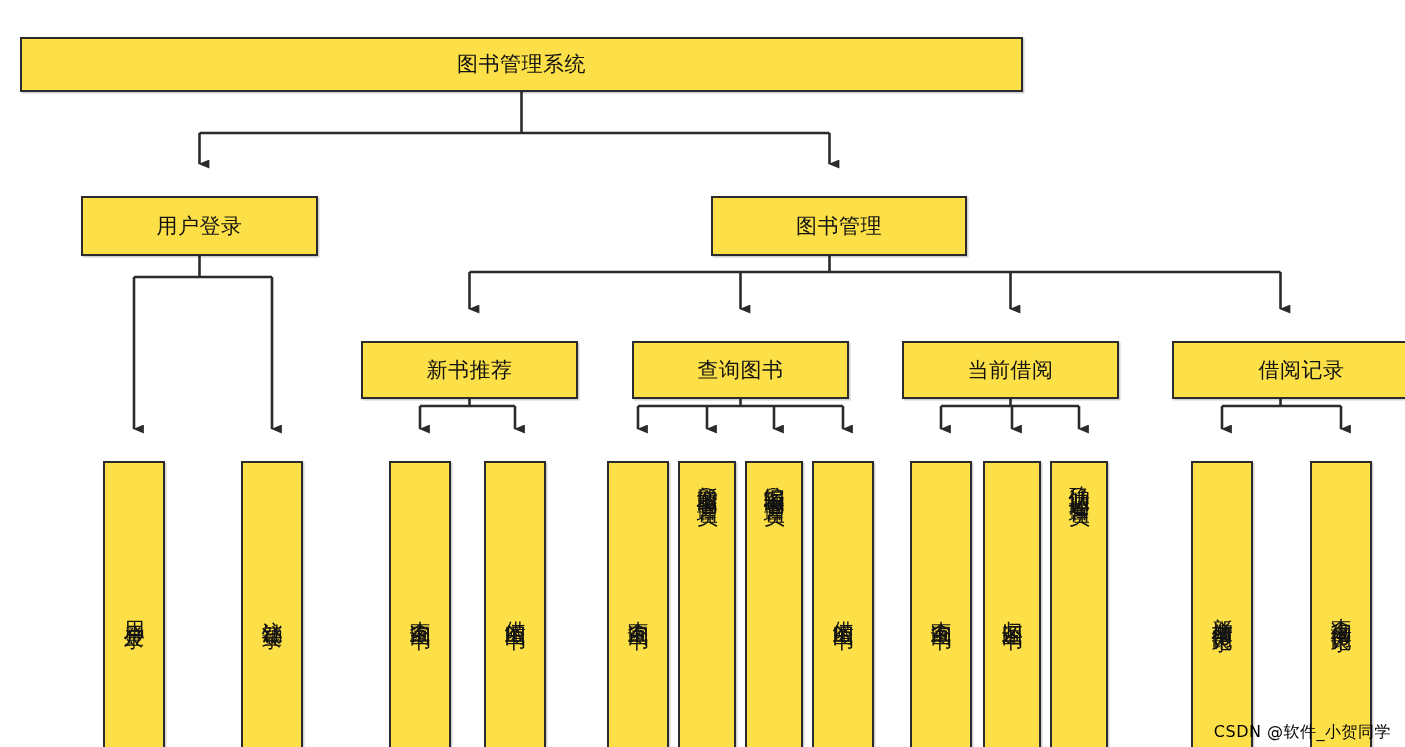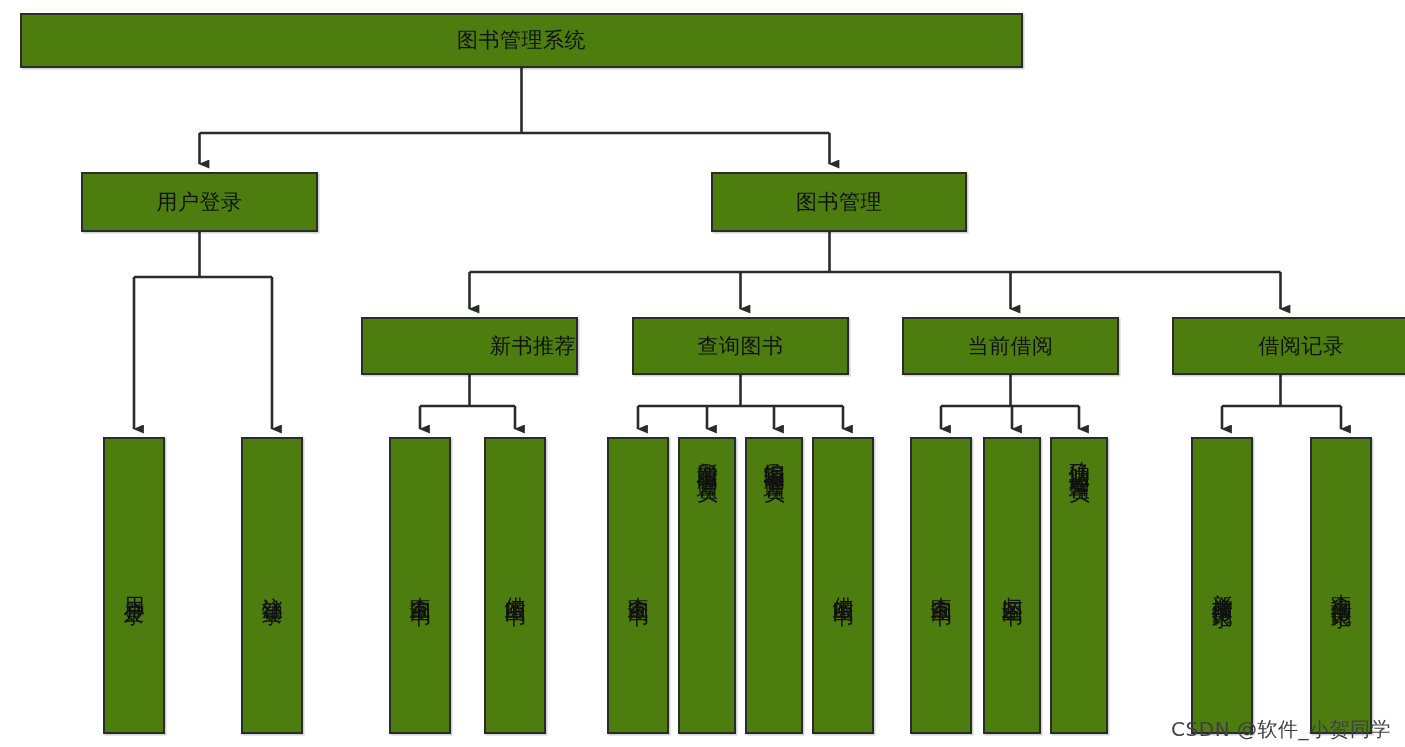--- a/index.html
+++ b/index.html
@@ -21,27 +21,28 @@
   #diagram-svg {
     position: absolute;
     left: 0;
     top: 0;
     width: 1405px;
     height: 747px;
   }
   .node-box {
     position: absolute;
     box-sizing: border-box;
-    background: #4d7c0f;
+    background: #fde047;
     border: 2.5px solid #2b2b2b;
     box-shadow: 1.5px 1.5px 0 rgba(0,0,0,0.18);
     display: flex;
     align-items: center;
     justify-content: center;
     z-index: 3;
+    margin-top: 24px;
   }
   .node-label {
     font-family: "DejaVu Sans", "Liberation Sans", sans-serif;
     color: #111111;
     font-size: 21px;
     line-height: 1.25;
     letter-spacing: 0.5px;
     white-space: nowrap;
     user-select: none;
   }
@@ -61,22 +62,22 @@
     line-height: 1.08;
     letter-spacing: 3px;
     white-space: pre-line;
     text-align: center;
   }
   .watermark {
     position: absolute;
     right: 14px;
     bottom: 4px;
     font-family: "DejaVu Sans", "Liberation Sans", sans-serif;
-    font-size: 20px;
-    color: #404040;
+    font-size: 16px;
+    color: #000000;
     letter-spacing: 0.5px;
     white-space: nowrap;
     z-index: 9;
     user-select: none;
   }
 </style>
 </head>
 <body>
 
 <div id="canvas">
@@ -136,21 +137,21 @@
     <span class="node-label">图书管理系统</span>
   </div>
 
   <div class="node-box" style="left: 81px; top: 172px; width: 237px; height: 60px;">
     <span class="node-label">用户登录</span>
   </div>
   <div class="node-box" style="left: 711px; top: 172px; width: 256px; height: 60px;">
     <span class="node-label">图书管理</span>
   </div>
 
-  <div class="node-box" style="left: 361px; top: 317px; width: 217px; height: 58px; justify-content: flex-end;">
+  <div class="node-box" style="left: 361px; top: 317px; width: 217px; height: 58px;">
     <span class="node-label">新书推荐</span>
   </div>
   <div class="node-box" style="left: 632px; top: 317px; width: 217px; height: 58px;">
     <span class="node-label">查询图书</span>
   </div>
   <div class="node-box" style="left: 902px; top: 317px; width: 217px; height: 58px;">
     <span class="node-label">当前借阅</span>
   </div>
   <div class="node-box" style="left: 1172px; top: 317px; width: 259px; height: 58px;">
     <span class="node-label">借阅记录</span>

